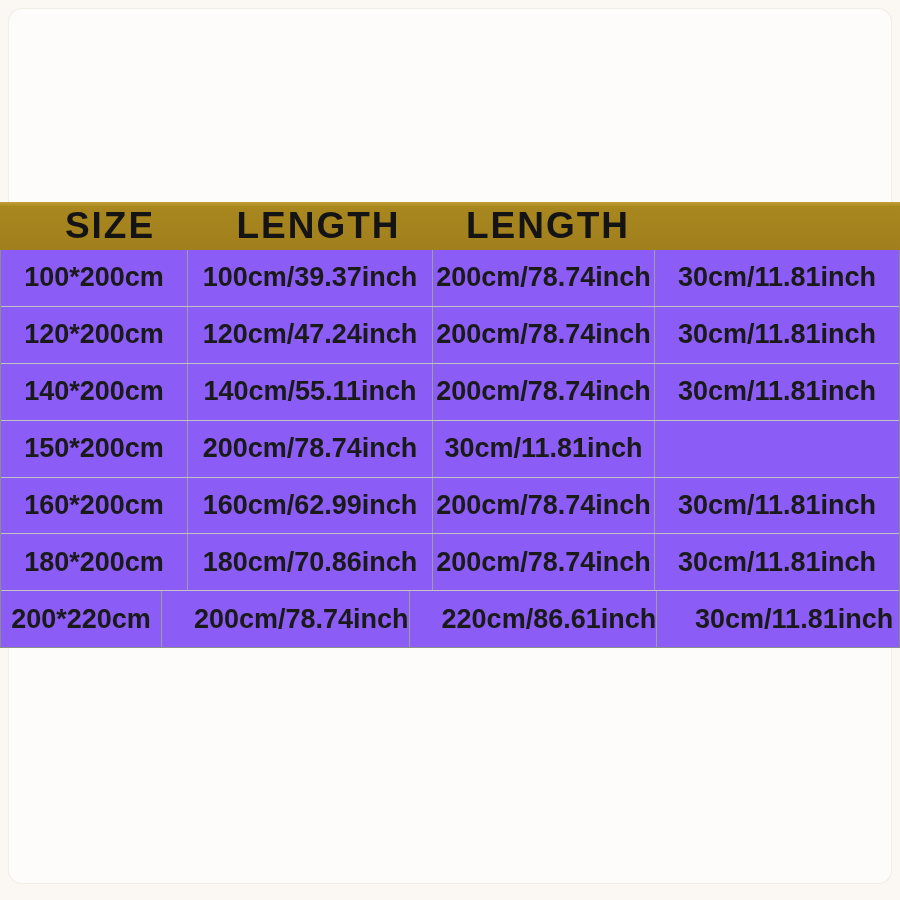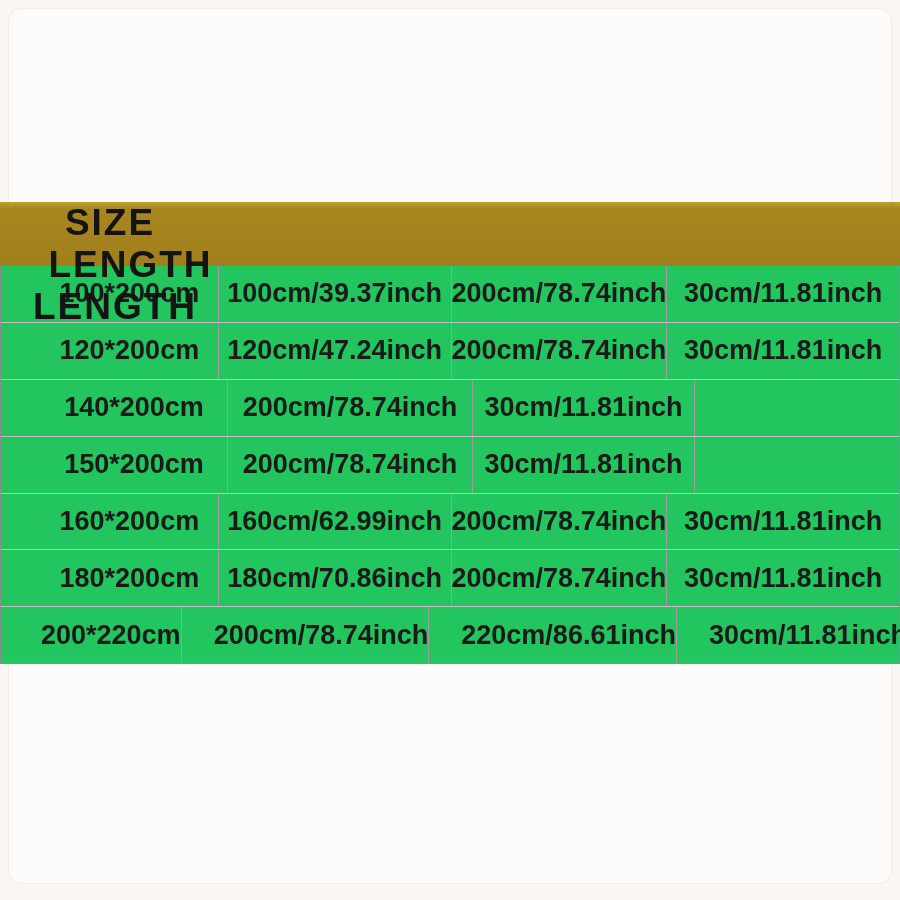--- a/index.html
+++ b/index.html
@@ -25,23 +25,22 @@
     border: 1px solid rgba(190, 170, 145, 0.18);
     border-radius: 14px;
   }
   .size-table {
     position: absolute;
     left: 0; top: 202px;
     width: 900px;
   }
   .tbl-header {
     display: flex;
-    height: 64px;
+    height: 48px;
     background: linear-gradient(180deg, #c2a035 0%, #a8871f 10%, #a17f1d 100%);
-    flex-direction: column;
   }
   .hcell {
     display: flex;
     align-items: center;
     justify-content: center;
     font-size: 37px;
     font-weight: 700;
     letter-spacing: 2px;
     color: #141414;
   }
@@ -51,23 +50,22 @@
   .hcell:nth-child(4) { width: 245px; transform: translateX(-12px); }
   .tbl-body {
     border-left: 1px solid #8c8c8c;
     border-right: 1px solid #8c8c8c;
     border-bottom: 1px solid #8c8c8c;
     box-sizing: border-box;
   }
   .trow {
     display: flex;
     height: 55.9px;
-    background: #22c55e;
+    background: #8b5cf6;
     border-bottom: 1px solid #c2c2c2;
-    padding-left: 40px;
   }
   .trow:last-child { border-bottom: none; gap: 32px; }
   .tcell {
     display: flex;
     align-items: center;
     justify-content: center;
     font-size: 27px;
     font-weight: 700;
     color: #1a1a1a;
     border-right: 1px solid #9e9e9e;
@@ -100,20 +98,21 @@
         <div class="tcell">30cm/11.81inch</div>
       </div>
       <div class="trow">
         <div class="tcell">120*200cm</div>
         <div class="tcell">120cm/47.24inch</div>
         <div class="tcell">200cm/78.74inch</div>
         <div class="tcell">30cm/11.81inch</div>
       </div>
       <div class="trow">
         <div class="tcell">140*200cm</div>
+        <div class="tcell">140cm/55.11inch</div>
         <div class="tcell">200cm/78.74inch</div>
         <div class="tcell">30cm/11.81inch</div>
       </div>
       <div class="trow">
         <div class="tcell">150*200cm</div>
         <div class="tcell">200cm/78.74inch</div>
         <div class="tcell">30cm/11.81inch</div>
       </div>
       <div class="trow">
         <div class="tcell">160*200cm</div>

